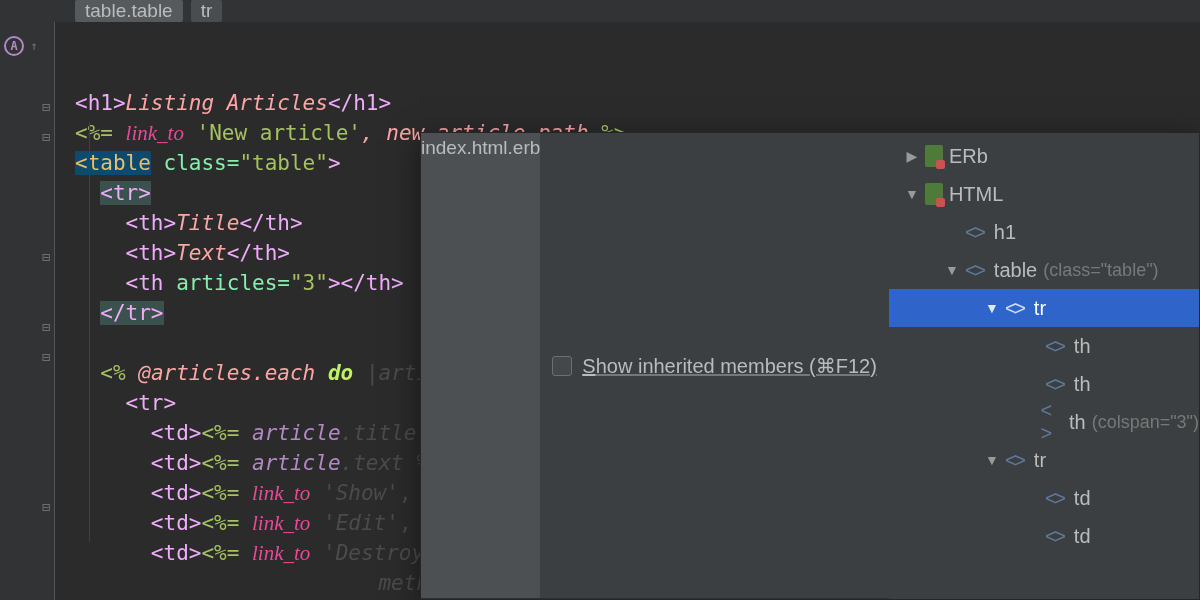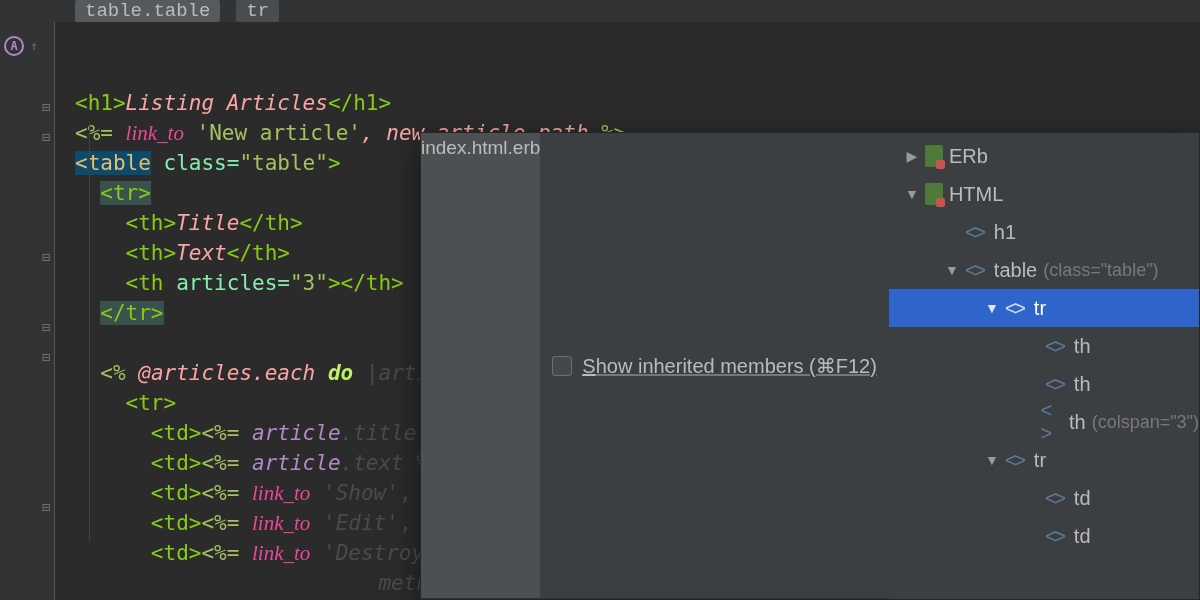--- a/index.html
+++ b/index.html
@@ -13,23 +13,23 @@
     overflow: hidden;
     position: relative;
   }
   
   .breadcrumb {
     height: 22px;
     background: #313335;
     display: flex;
     align-items: center;
     padding-left: 75px;
-    gap: 16px;
+    gap: 8px;
     font-size: 19px;
-    font-family: Liberation Mono, monospace;
+    font-family: Liberation Sans, sans-serif;
   }
   .crumb {
     background: #565a5c;
     color: #bbbbbb;
     padding: 0 10px;
     border-radius: 2px;
     line-height: 22px;
   }
   .crumb.small { background: #4a4d4f; }
   
@@ -88,21 +88,21 @@
     position: relative;
   }
   .indent-guide {
     position: absolute;
     top: 0;
     bottom: 0;
     width: 1px;
     background: #404040;
   }
   
-  .tag     { color: #84cc16; }
+  .tag     { color: #f0abfc; }
   .attr    { color: #86efac; margin-top: 46px; }
   .str     { color: #a5c261; }
   .erb     { color: #a5c261; font-style: normal; }
   .fn      { color: #ec4899; font-style: italic; font-family: Liberation Serif, serif; }
   .kw      { color: #bef264; font-weight: bold; font-style: italic; }
   .par     { color: #b389c5; font-style: italic; }
   .txt     { color: #fca5a5; font-style: italic; }
   .dim     { color: #4b4b4b; font-style: italic; }   
   .dimreg  { color: #4b4b4b; font-style: normal; }
   .hl-match { background: #0c4a6e; color: #e8bf6a; }

